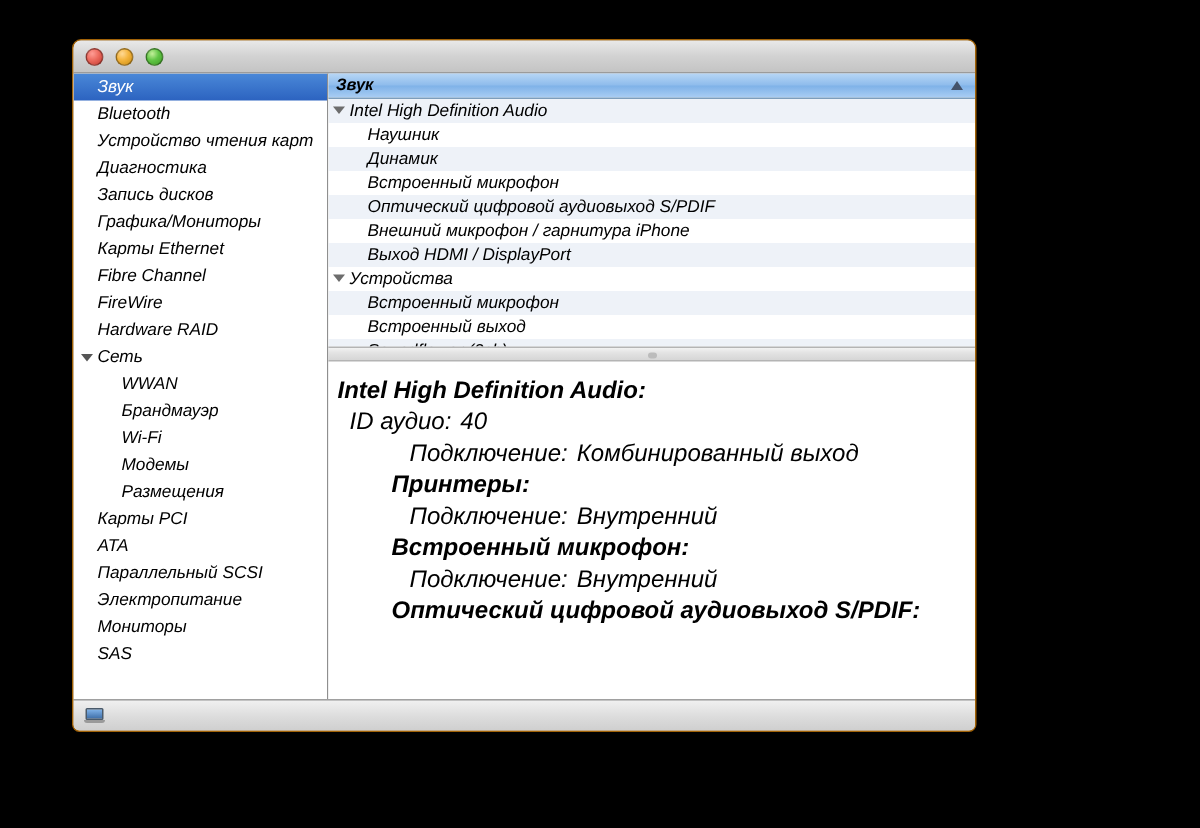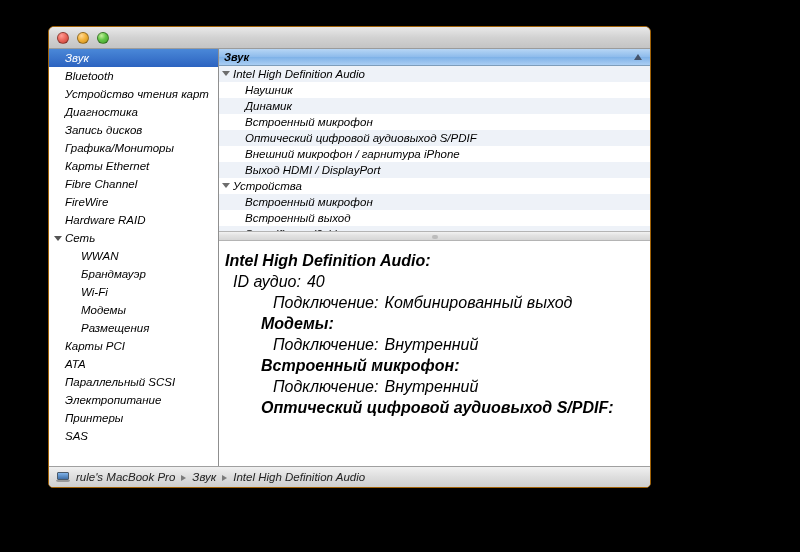--- a/index.html
+++ b/index.html
@@ -242,21 +242,21 @@
         <div class="side-row lvl1"><span class="tri open" style="left: 5px;"></span><span>Сеть</span></div>
         <div class="side-row lvl2"><span>WWAN</span></div>
         <div class="side-row lvl2"><span>Брандмауэр</span></div>
         <div class="side-row lvl2"><span>Wi-Fi</span></div>
         <div class="side-row lvl2"><span>Модемы</span></div>
         <div class="side-row lvl2"><span>Размещения</span></div>
         <div class="side-row lvl1"><span>Карты PCI</span></div>
         <div class="side-row lvl1"><span>ATA</span></div>
         <div class="side-row lvl1"><span>Параллельный SCSI</span></div>
         <div class="side-row lvl1"><span>Электропитание</span></div>
-        <div class="side-row lvl1"><span>Принтеры</span></div>
+        <div class="side-row lvl1"><span>Мониторы</span></div>
         <div class="side-row lvl1"><span>SAS</span></div>
         <div class="side-row lvl1"></div>
       </div>
 
     <div id="right">
 
       <div id="list-header">
         <span>Звук</span>
         <span id="sort-arrow"></span>
       </div>
@@ -276,31 +276,30 @@
         </div>
 
       <div id="splitter">
         <div id="grip"></div>
       </div>
 
       <div id="detail">
           <div class="d-row d-i0"><span class="d-key">Intel High Definition Audio:</span></div>
           <div class="d-row d-i1"><span class="d-key">ID аудио:</span><span class="d-val">40</span></div>
           <div class="d-row d-i3"><span class="d-key">Подключение:</span><span class="d-val">Комбинированный выход</span></div>
-          <div class="d-row d-i2"><span class="d-key">Модемы:</span></div>
+          <div class="d-row d-i2"><span class="d-key">Принтеры:</span></div>
           <div class="d-row d-i3"><span class="d-key">Подключение:</span><span class="d-val">Внутренний</span></div>
           <div class="d-row d-i2"><span class="d-key">Встроенный микрофон:</span></div>
           <div class="d-row d-i3"><span class="d-key">Подключение:</span><span class="d-val">Внутренний</span></div>
           <div class="d-row d-i2"><span class="d-key">Оптический цифровой аудиовыход S/PDIF:</span></div>
         </div>
 
     </div>
   </div>
 
   <div id="statusbar">
     <span id="mac-icon">
       <span class="scr"></span>
         <span class="base"></span>
     </span>
-    <span id="crumbs"><span>rule's MacBook Pro</span><span class="crumb-sep"></span><span>Звук</span><span class="crumb-sep"></span><span>Intel High Definition Audio</span></span>
   </div>
 
 </div>
 
 </body></html>

